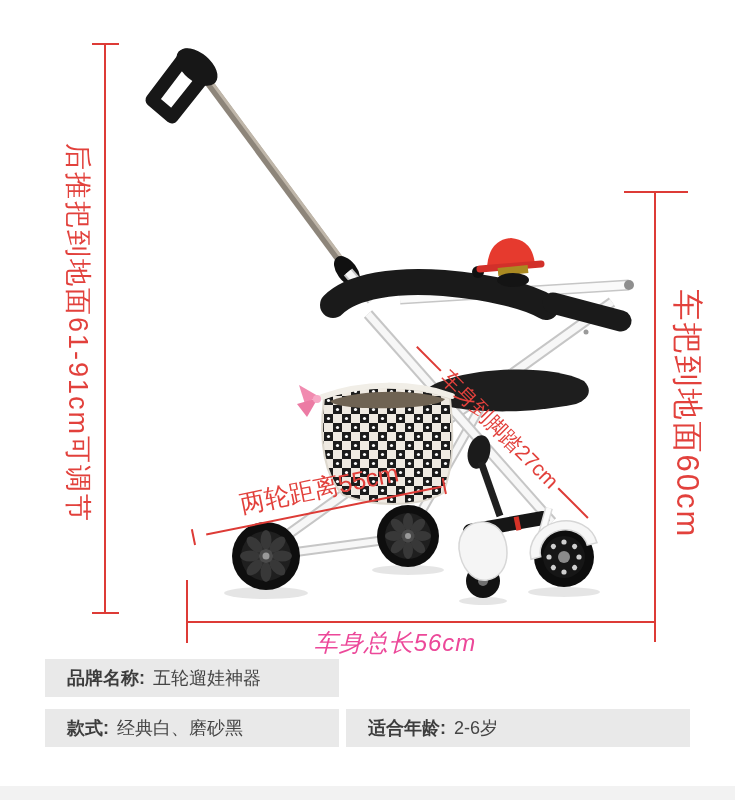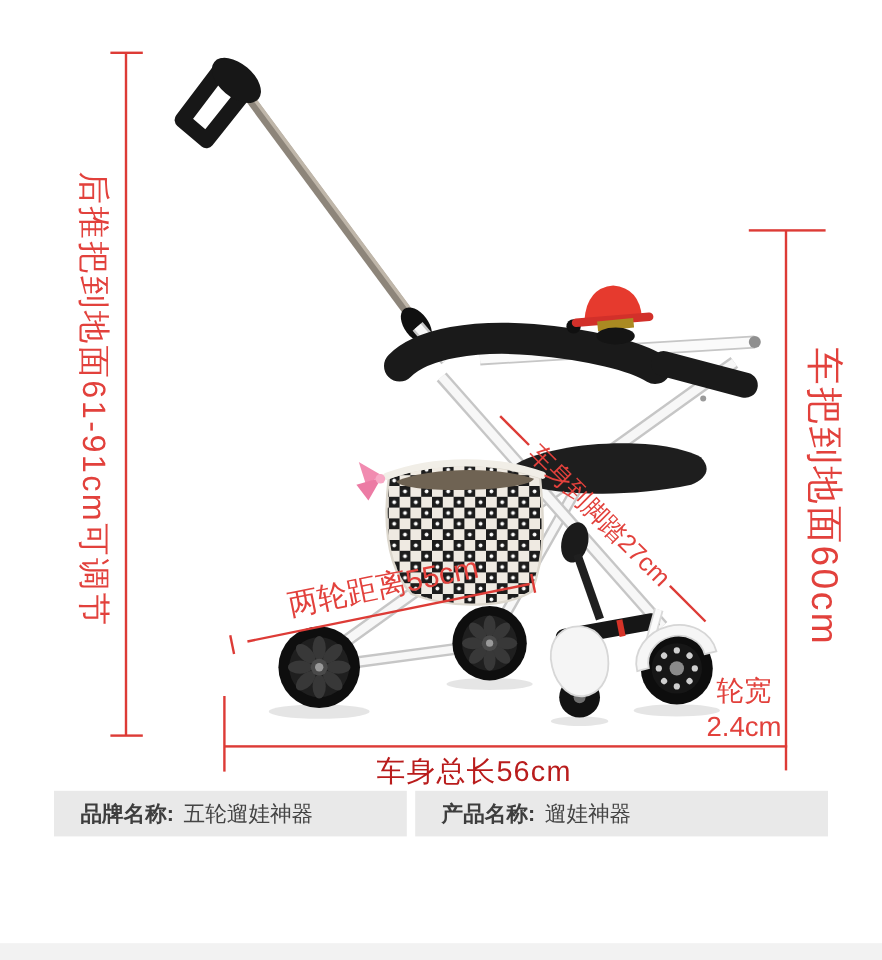--- a/index.html
+++ b/index.html
@@ -14,21 +14,21 @@
   }
   .dimline{position:absolute;background:#dd3b36;}
   .v-label{
     position:absolute;white-space:nowrap;text-align:center;color:#e2413c;font-weight:500;
     transform:rotate(90deg);transform-origin:center;
   }
   .v-label.left{left:-137px;top:315px;width:430px;font-size:27px;letter-spacing:2px;}
   .v-label.right{left:522px;top:393px;width:330px;font-size:31px;letter-spacing:2px;}
   .h-label{
     position:absolute;left:265px;top:627px;width:260px;text-align:center;
-    font-size:24px;font-weight:500;color:#b91c1c;letter-spacing:1px;white-space:nowrap;
+    font-size:24px;font-weight:500;color:#ec4899;letter-spacing:1px;white-space:nowrap;font-style:italic;
   }
   .wheel-dist{
     position:absolute;left:200px;top:472px;width:240px;text-align:center;
     transform:rotate(-11.5deg);transform-origin:center;
     font-size:25px;font-weight:500;color:#e2413c;white-space:nowrap;
   }
   .wheel-dist .underline{display:block;border-bottom:2px solid #dd3b36;padding-bottom:5px;position:relative;}
   .wheel-dist .tick{position:absolute;width:2px;height:16px;background:#dd3b36;bottom:-9px;}
   .wheel-dist .tick.t-left{left:-14px;}
   .wheel-dist .tick.t-right{right:-4px;}
@@ -219,32 +219,33 @@
       <span class="tick t-right"></span>
     </span>
   </div>
 
   <div class="body-pedal">
     <span class="seg a"></span>
     <span>车身到脚踏27cm</span>
     <span class="seg b"></span>
   </div>
 
-  <div class="wheel-width">
-    <div>轮宽</div>
-    <div>2.4cm</div>
-  </div>
 
   <div class="spec-table">
     <div class="spec-row">
       <div class="spec-cell c-left">
         <span class="lbl">品牌名称:</span><span>五轮遛娃神器</span>
       </div>
-      <div class="spec-cell c-right">
-        <span class="lbl">产品名称:</span><span>遛娃神器</span>
-      </div>
     </div>
     <div class="spec-row">
     </div>
+    <div class="spec-row">
+      <div class="spec-cell c-left">
+        <span class="lbl">款式:</span><span>经典白、磨砂黑</span>
+      </div>
+      <div class="spec-cell c-right">
+        <span class="lbl">适合年龄:</span><span>2-6岁</span>
+      </div>
+    </div>
   </div>
 
   <div class="footer-strip"></div>
 </div>
 
 </body></html>

